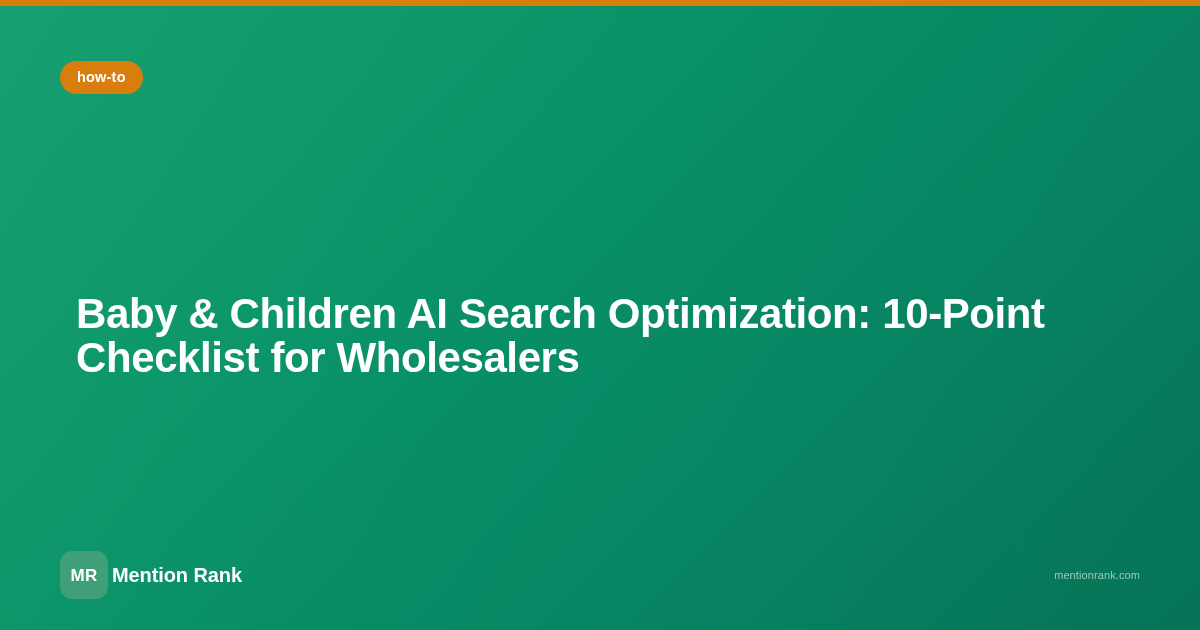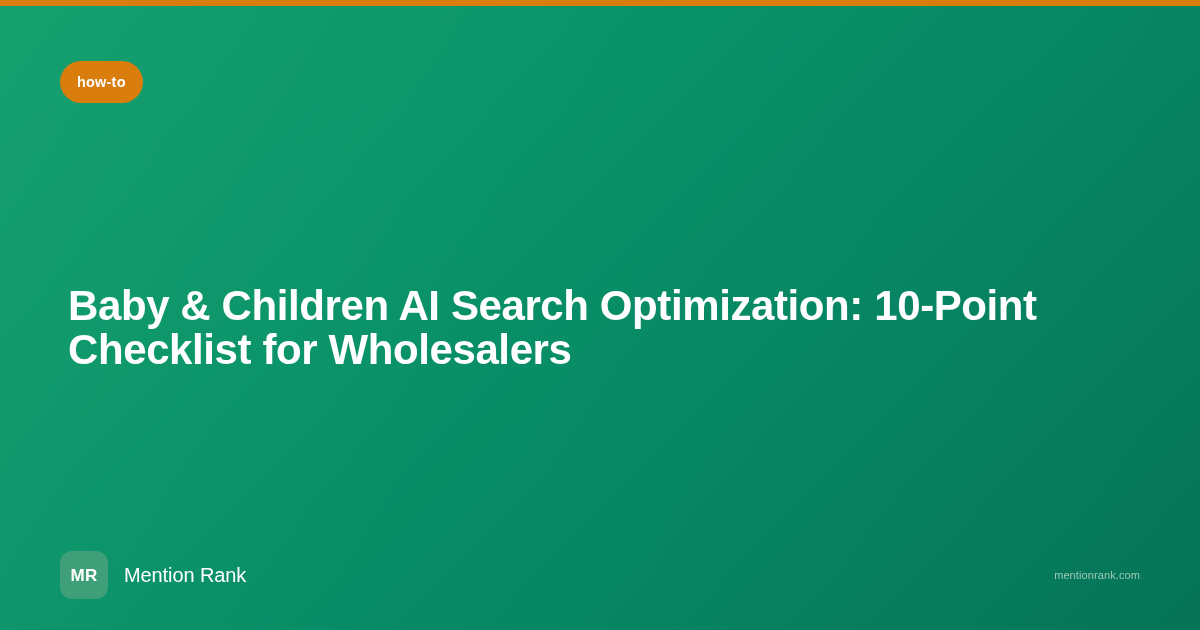--- a/index.html
+++ b/index.html
@@ -38,42 +38,42 @@
     width: 1200px;
     height: 6px;
     background: #d97d0d;
     z-index: 3;
   }
 
   .badge {
     position: absolute;
     left: 60px;
     top: 61px;
-    height: 42px;
+    height: 33px;
     padding: 16px 17px;
     display: inline-flex;
     align-items: center;
     justify-content: center;
     border-radius: 999px;
     background: #d97d0d;
     color: #ffffff;
     font-size: 14.5px;
     font-weight: 700;
     letter-spacing: 0.2px;
     line-height: 1;
     z-index: 2;
     white-space: nowrap;
   }
 
   .title {
     position: absolute;
     left: 60px;
     top: 276px;
     width: 1010px;
-    margin: 8px;
+    margin: 16px;
     color: #ffffff;
     font-size: 42px;
     font-weight: 700;
     line-height: 44px;
     letter-spacing: -0.4px;
     z-index: 2;
   }
 
   .footer {
     position: absolute;
@@ -84,21 +84,21 @@
     padding: 0 60px;
     display: flex;
     align-items: center;
     justify-content: space-between;
     z-index: 2;
   }
 
   .brand {
     display: flex;
     align-items: center;
-    gap: 16px;
+    gap: 4px;
   }
 
   .avatar {
     width: 48px;
     height: 48px;
     border-radius: 12px;
     background: #3e9f78;
     display: flex;
     align-items: center;
     justify-content: center;
@@ -106,21 +106,21 @@
     font-size: 17px;
     font-weight: 700;
     letter-spacing: 0.3px;
     line-height: 1;
     flex: 0 0 auto;
   }
 
   .brand-name {
     color: #ffffff;
     font-size: 20px;
-    font-weight: 400;
+    font-weight: 700;
     letter-spacing: -0.1px;
     line-height: 1;
   }
 
   .site-url {
     color: #9ec9b5;
     font-size: 11px;
     font-weight: 400;
     letter-spacing: 0.1px;
     line-height: 1;

